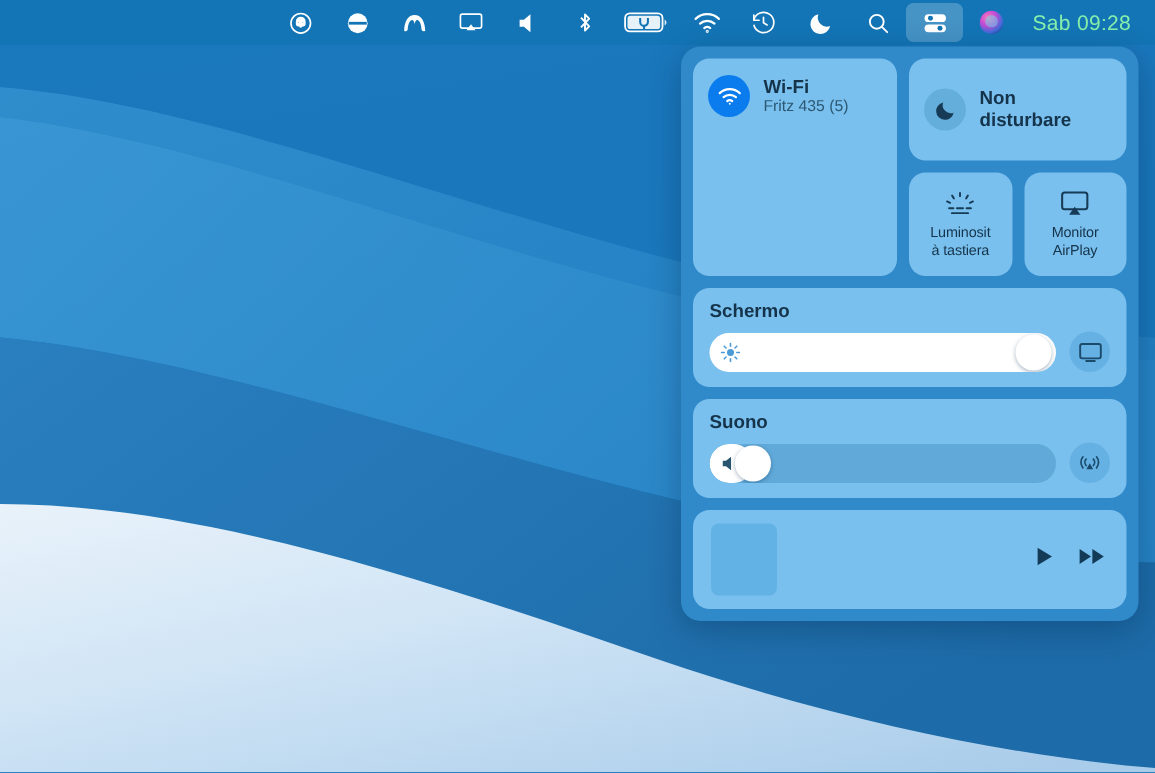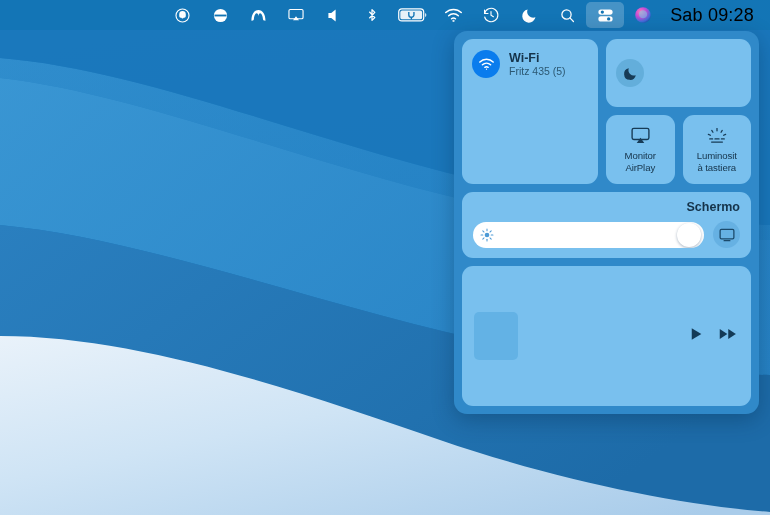--- a/index.html
+++ b/index.html
@@ -29,21 +29,21 @@
   .mb-item {
     height:30px; min-width:38px; padding:0 7px;
     display:flex; align-items:center; justify-content:center;
     color:#ffffff;
   }
   .mb-item.active {
     background:rgba(255,255,255,0.22);
     border-radius:5px; height:26px;
   }
   .mb-clock {
-    color:#000000; font-size:18px; letter-spacing:0.2px;
+    color:#86efac; font-size:14px; letter-spacing:0.2px;
     padding:0 6px 0 8px; white-space:nowrap;
   }
   .mb-item svg { display:block; }
 
   
   #control-center {
     position:absolute; left:454px; top:31px;
     width:305px; height:383px;
     background:#3089c9;
     border-radius:13px;
@@ -97,21 +97,21 @@
     display:flex; flex-direction:column; align-items:center;
     justify-content:center; gap:4px; padding:0 2px;
   }
   .tile-sq .ticon { color:#173b56; display:flex; height:20px; align-items:center; }
   .tile-sq .tlabel {
     font-size:9.6px; color:#15334a; text-align:center;
     line-height:1.18; letter-spacing:-0.1px;
   }
 
   
-  .slider-card { padding:8px 11px 10px 11px;text-align:right; }
+  .slider-card { padding:8px 11px 10px 11px; }
   .slider-title { font-size:12.5px; font-weight:bold; color:#15334a; margin-bottom:7px; }
   .slider-line { display:flex; align-items:center; gap:9px; }
   .slider-track {
     position:relative; height:26px; border-radius:13px; flex:1;
     overflow:hidden;
   }
   .slider-track.light { background:#ffffff; }
   .slider-track.dark  { background:#60a9d8; }
   .slider-fill { position:absolute; left:0; top:0; bottom:0; background:#ffffff; border-radius:13px; }
   .slider-knob {
@@ -310,49 +310,50 @@
     </div>
 
     <div class="cc-right">
 
       <div class="card tile-dnd">
         <span class="dnd-icon">
           <svg width="15" height="15" viewBox="0 0 24 24" fill="#173b56">
             <path d="M20.4 14.6 A8.6 8.6 0 0 1 9.3 3.6 A9.4 9.4 0 1 0 20.4 14.6 Z"></path>
           </svg>
         </span>
+        <span class="dnd-label">Non disturbare</span>
       </div>
 
       <div class="tile-row">
-
-        <div class="card tile-sq">
-          <span class="ticon">
-            <svg width="21" height="18" viewBox="0 0 24 21" fill="none" stroke="#173b56" stroke-width="1.6">
-              <rect x="2.2" y="1.6" width="19.6" height="13" rx="2"></rect>
-              <path d="M12 12.6 L16.4 18.8 H7.6 Z" fill="#173b56" stroke="none"></path>
-            </svg>
-          </span>
-          <span class="tlabel"><span>Monitor</span><br><span>AirPlay</span></span>
-        </div>
 
         <div class="card tile-sq">
           <span class="ticon">
             <svg width="22" height="18" viewBox="0 0 26 20" fill="none" stroke="#173b56" stroke-width="1.5" stroke-linecap="round">
               <path d="M13 1.2 v2.6"></path>
               <path d="M6.8 3.4 L8.2 5.6"></path>
               <path d="M19.2 3.4 L17.8 5.6"></path>
               <path d="M2.8 8 L5.2 9.1"></path>
               <path d="M23.2 8 L20.8 9.1"></path>
               <path d="M4.4 13.4 h3.4"></path>
               <path d="M10.6 13.4 h4.8"></path>
               <path d="M18.2 13.4 h3.4"></path>
               <path d="M6.6 17.2 h12.8"></path>
             </svg>
           </span>
           <span class="tlabel"><span>Luminosit</span><br><span>à tastiera</span></span>
+        </div>
+
+        <div class="card tile-sq">
+          <span class="ticon">
+            <svg width="21" height="18" viewBox="0 0 24 21" fill="none" stroke="#173b56" stroke-width="1.6">
+              <rect x="2.2" y="1.6" width="19.6" height="13" rx="2"></rect>
+              <path d="M12 12.6 L16.4 18.8 H7.6 Z" fill="#173b56" stroke="none"></path>
+            </svg>
+          </span>
+          <span class="tlabel"><span>Monitor</span><br><span>AirPlay</span></span>
         </div>
       </div>
     </div>
   </div>
 
   <div class="card slider-card">
     <div class="slider-title">Schermo</div>
     <div class="slider-line">
       <div class="slider-track light" id="display-track">
         <span class="slider-glyph">
@@ -372,20 +373,43 @@
       </div>
       <div class="round-btn">
         <svg width="16" height="14" viewBox="0 0 20 17" fill="none" stroke="#1b4a6b" stroke-width="1.6">
           <rect x="1.4" y="1.4" width="17.2" height="12" rx="1.7"></rect>
           <path d="M6.4 15.6 h7.2" stroke-linecap="round"></path>
         </svg>
       </div>
     </div>
   </div>
 
+  <div class="card slider-card">
+    <div class="slider-title">Suono</div>
+    <div class="slider-line">
+      <div class="slider-track dark" id="sound-track">
+        <span class="slider-fill" id="sound-fill" style="width: 28.8px;"></span>
+        <span class="slider-glyph dark-g">
+          <svg width="13" height="13" viewBox="0 0 24 24" fill="#27546f">
+            <path d="M13.6 3.6 L7.4 8.6 H3.4 v6.8 h4 l6.2 5 z"></path>
+          </svg>
+        </span>
+        <span class="slider-knob" id="sound-knob" style="left: 16.8px;"></span>
+      </div>
+      <div class="round-btn">
+        <svg width="17" height="17" viewBox="0 0 24 24" fill="none" stroke="#1b4a6b" stroke-width="1.6" stroke-linecap="round">
+          <path d="M5.6 16.8 a8.2 8.2 0 0 1 0 -10.4"></path>
+          <path d="M18.4 16.8 a8.2 8.2 0 0 0 0 -10.4"></path>
+          <path d="M8.6 14.6 a4.4 4.4 0 0 1 0 -6"></path>
+          <path d="M15.4 14.6 a4.4 4.4 0 0 0 0 -6"></path>
+          <path d="M12 12.4 L15.2 18 H8.8 Z" fill="#1b4a6b" stroke="none"></path>
+        </svg>
+      </div>
+    </div>
+  </div>
 
   <div class="card media-card">
     <div class="album-art"></div>
     <div class="media-spacer"></div>
     <div class="media-btns">
       <span>
         <svg width="16" height="16" viewBox="0 0 24 24" fill="#133a57">
           <path d="M5.6 3.2 L20 12 L5.6 20.8 Z"></path>
         </svg>
       </span>

